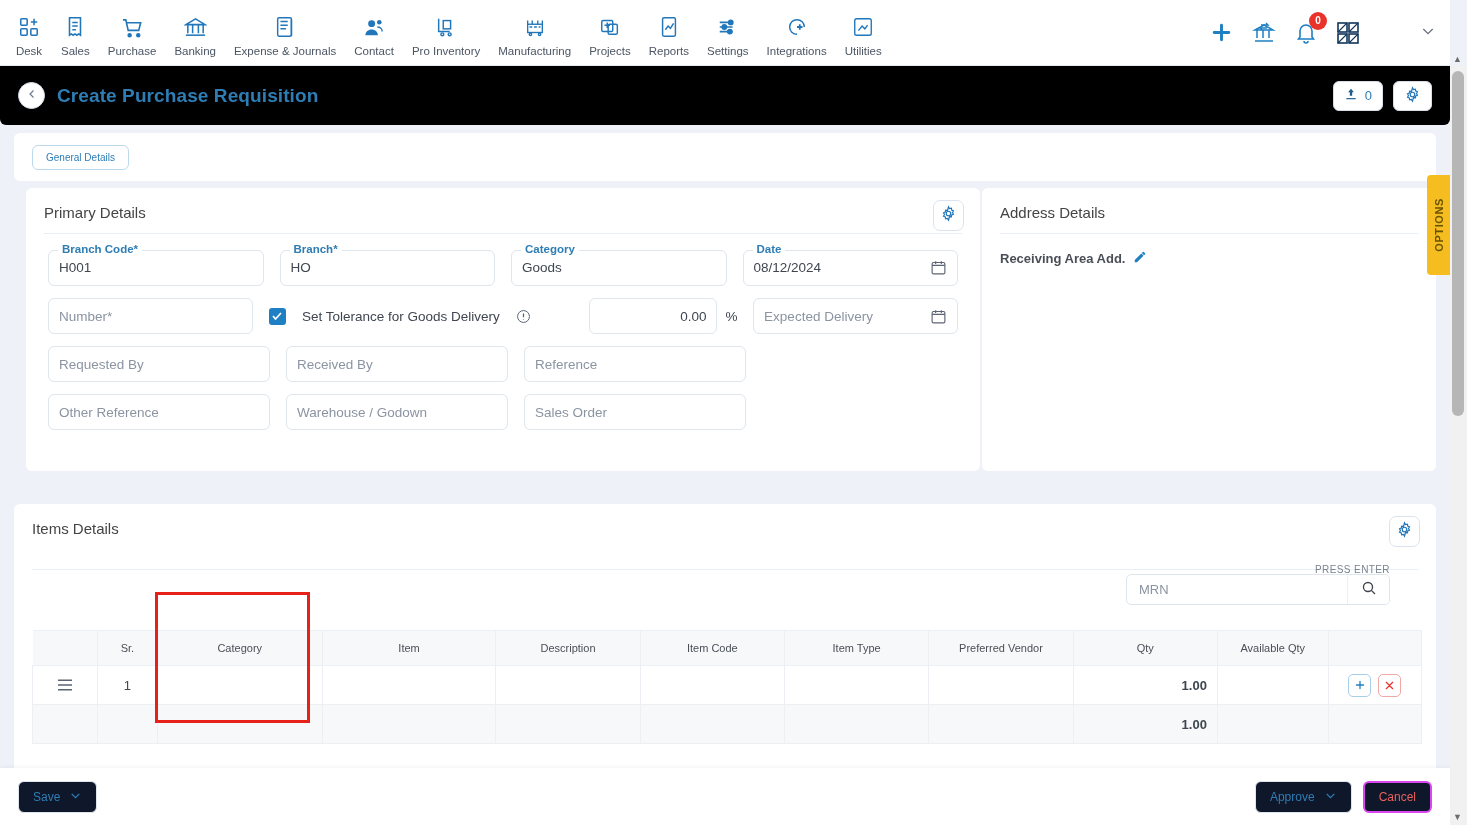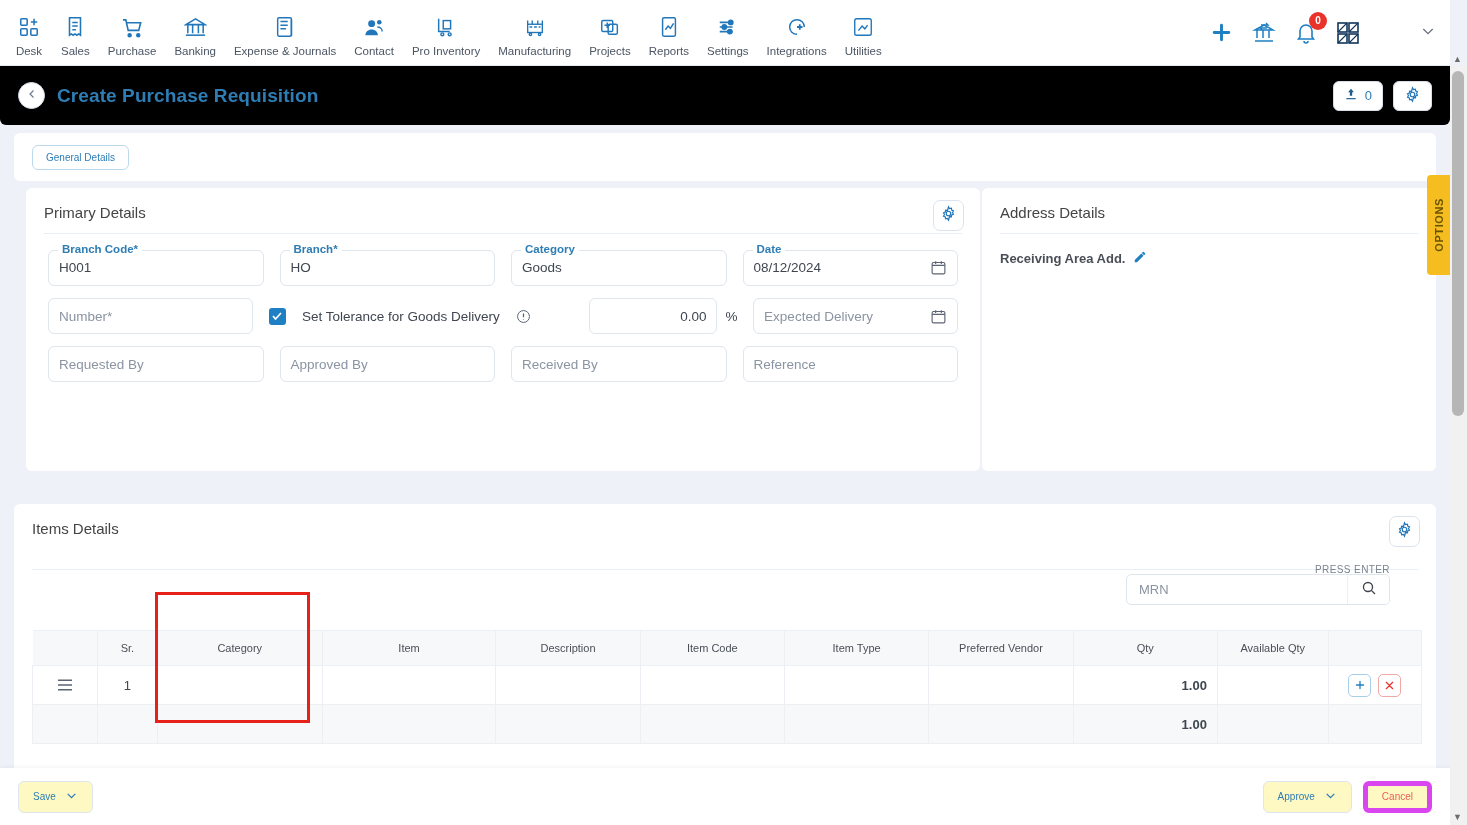--- a/index.html
+++ b/index.html
@@ -197,26 +197,26 @@
     z-index: 20;
   }
 
   
   .footer {
     position: absolute; bottom: 0; left: 0; width: 1450px; height: 57px;
     background: #fff; display: flex; align-items: center; padding: 0 18px;
     box-shadow: 0 -1px 4px rgba(0,0,0,.05);
   }
   .fbtn {
-    height: 32px; border-radius: 6px; background: #fef9c3; cursor: pointer;
-    display: flex; align-items: center; gap: 9px; padding: 0 14px; font-size: 10px;
+    height: 32px; border-radius: 6px; background: #0f172a; cursor: pointer;
+    display: flex; align-items: center; gap: 9px; padding: 0 14px; font-size: 12px;
   }
   .fbtn.save { border: 1px solid #dfe5ec; color: #2e7db4; }
   .fbtn.approve { border: 1px solid #dfe5ec; color: #2e7db4; }
-  .fbtn.cancel { border: 5px solid #d946ef; color: #e8615c; }
+  .fbtn.cancel { border: 2px solid #d946ef; color: #e8615c; }
   .footer-right { margin-left: auto; display: flex; gap: 11px; align-items: center; }
 
   
   .vscroll {
     position: absolute; top: 66px; right: 0; width: 17px; height: 759px;
     background: #f1f1f1;
   }
   .vthumb {
     position: absolute; top: 5px; left: 2px; width: 12px; height: 345px;
     background: #b6b6b6; border-radius: 7px;
@@ -542,35 +542,47 @@
     </div>
 
     <div class="frow">
       <div class="fcell">
         <div class="field">
           <span class="fph">Requested By</span>
         </div>
       </div>
       <div class="fcell">
         <div class="field">
-          <span class="fph">Approved By</span>
-        </div>
-      </div>
-      <div class="fcell">
-        <div class="field">
           <span class="fph">Received By</span>
         </div>
       </div>
       <div class="fcell">
         <div class="field">
           <span class="fph">Reference</span>
         </div>
       </div>
     </div>
 
+    <div class="frow">
+      <div class="fcell">
+        <div class="field">
+          <span class="fph">Other Reference</span>
+        </div>
+      </div>
+      <div class="fcell">
+        <div class="field">
+          <span class="fph">Warehouse / Godown</span>
+        </div>
+      </div>
+      <div class="fcell">
+        <div class="field">
+          <span class="fph">Sales Order</span>
+        </div>
+      </div>
+    </div>
   </div>
 </div>
 
 <div class="panel" id="address">
   <div class="panel-title">Address Details</div>
   <div class="panel-rule"></div>
   <div class="addr-line">
     <span>Receiving Area Add.</span>
     <span>
       <svg width="14" height="14" viewBox="0 0 24 24" fill="#1e7fc2">

